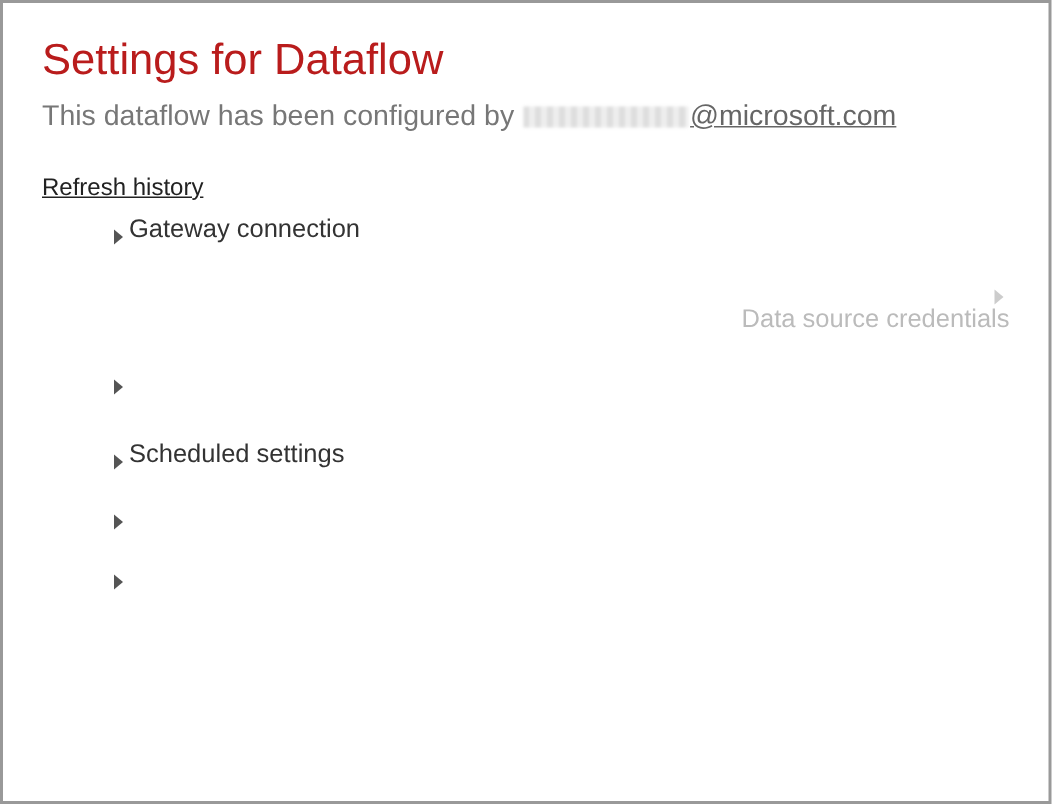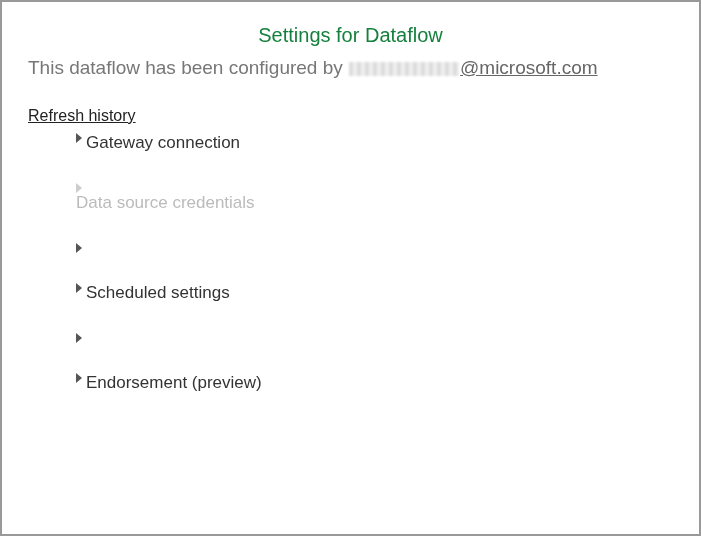--- a/index.html
+++ b/index.html
@@ -9,25 +9,24 @@
     }
     body {
       font-family: "Segoe UI", "Segoe UI Light", Arial, sans-serif;
       background: #fff;
       width: 701px;
       height: 536px;
       border: 2px solid #999;
       padding: 22px 26px;
     }
     .page-title {
-      font-size: 20px;
+      font-size: 29px;
       font-weight: 300;
-      color: #15803d;
+      color: #b91c1c;
       margin-bottom: 10px;
-      text-align: center;
     }
     .subtitle {
       font-size: 19px;
       color: #777;
       margin-bottom: 28px;
     }
     .subtitle .email-redacted {
       display: inline-block;
       width: 110px;
       height: 14px;
@@ -43,21 +42,21 @@
     .refresh-link {
       display: inline-block;
       font-size: 16px;
       color: #222;
       text-decoration: underline;
       margin-bottom: 8px;
       cursor: pointer;
     }
     .section {
       display: flex;
-      align-items: flex-start;
+      align-items: flex-end;
       font-size: 17px;
       color: #333;
       margin-bottom: 30px;
       cursor: pointer;
       padding-left: 48px;
     }
     .section.disabled {
       color: #bbb;
       cursor: default;
       flex-direction: column;
@@ -106,17 +105,16 @@
   <span class="caret"></span>
   <span>Scheduled settings</span>
 </div>
 
 <div class="section">
   <span class="caret"></span>
 </div>
 
 <div class="section">
   <span class="caret"></span>
-  <span>Endorsement (preview)</span>
 </div>
 
 
 
 
 </body></html>

